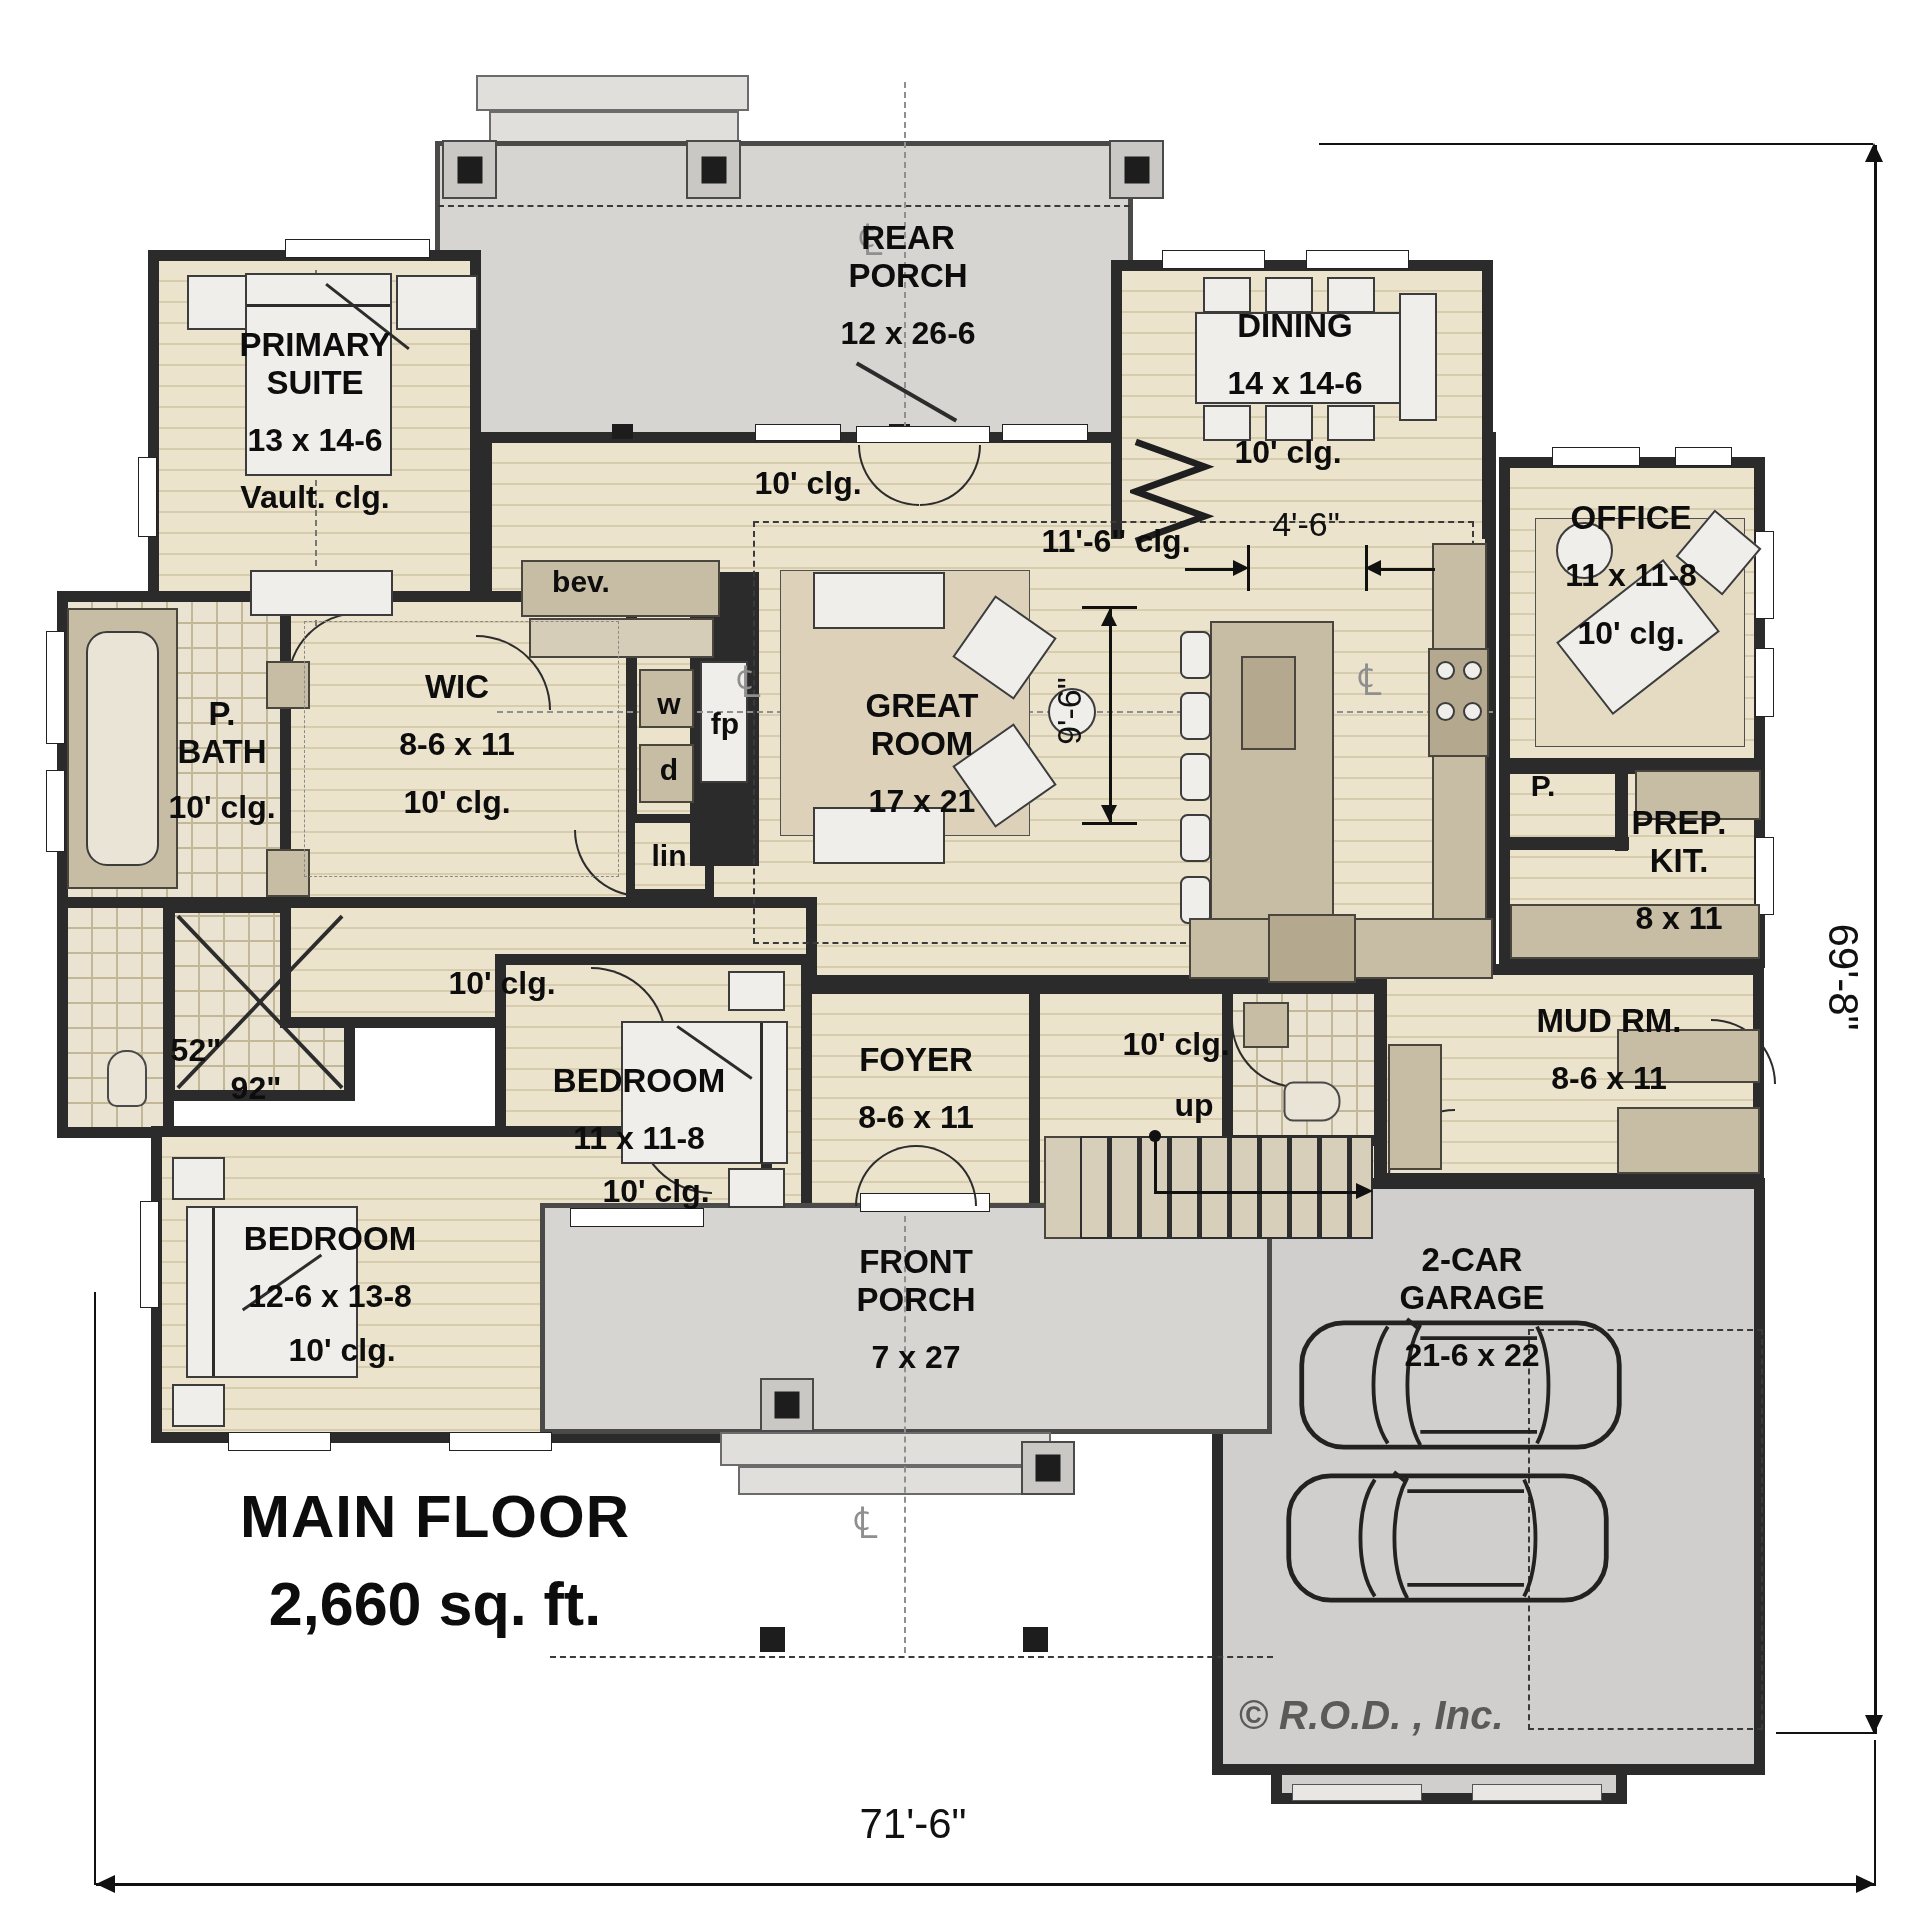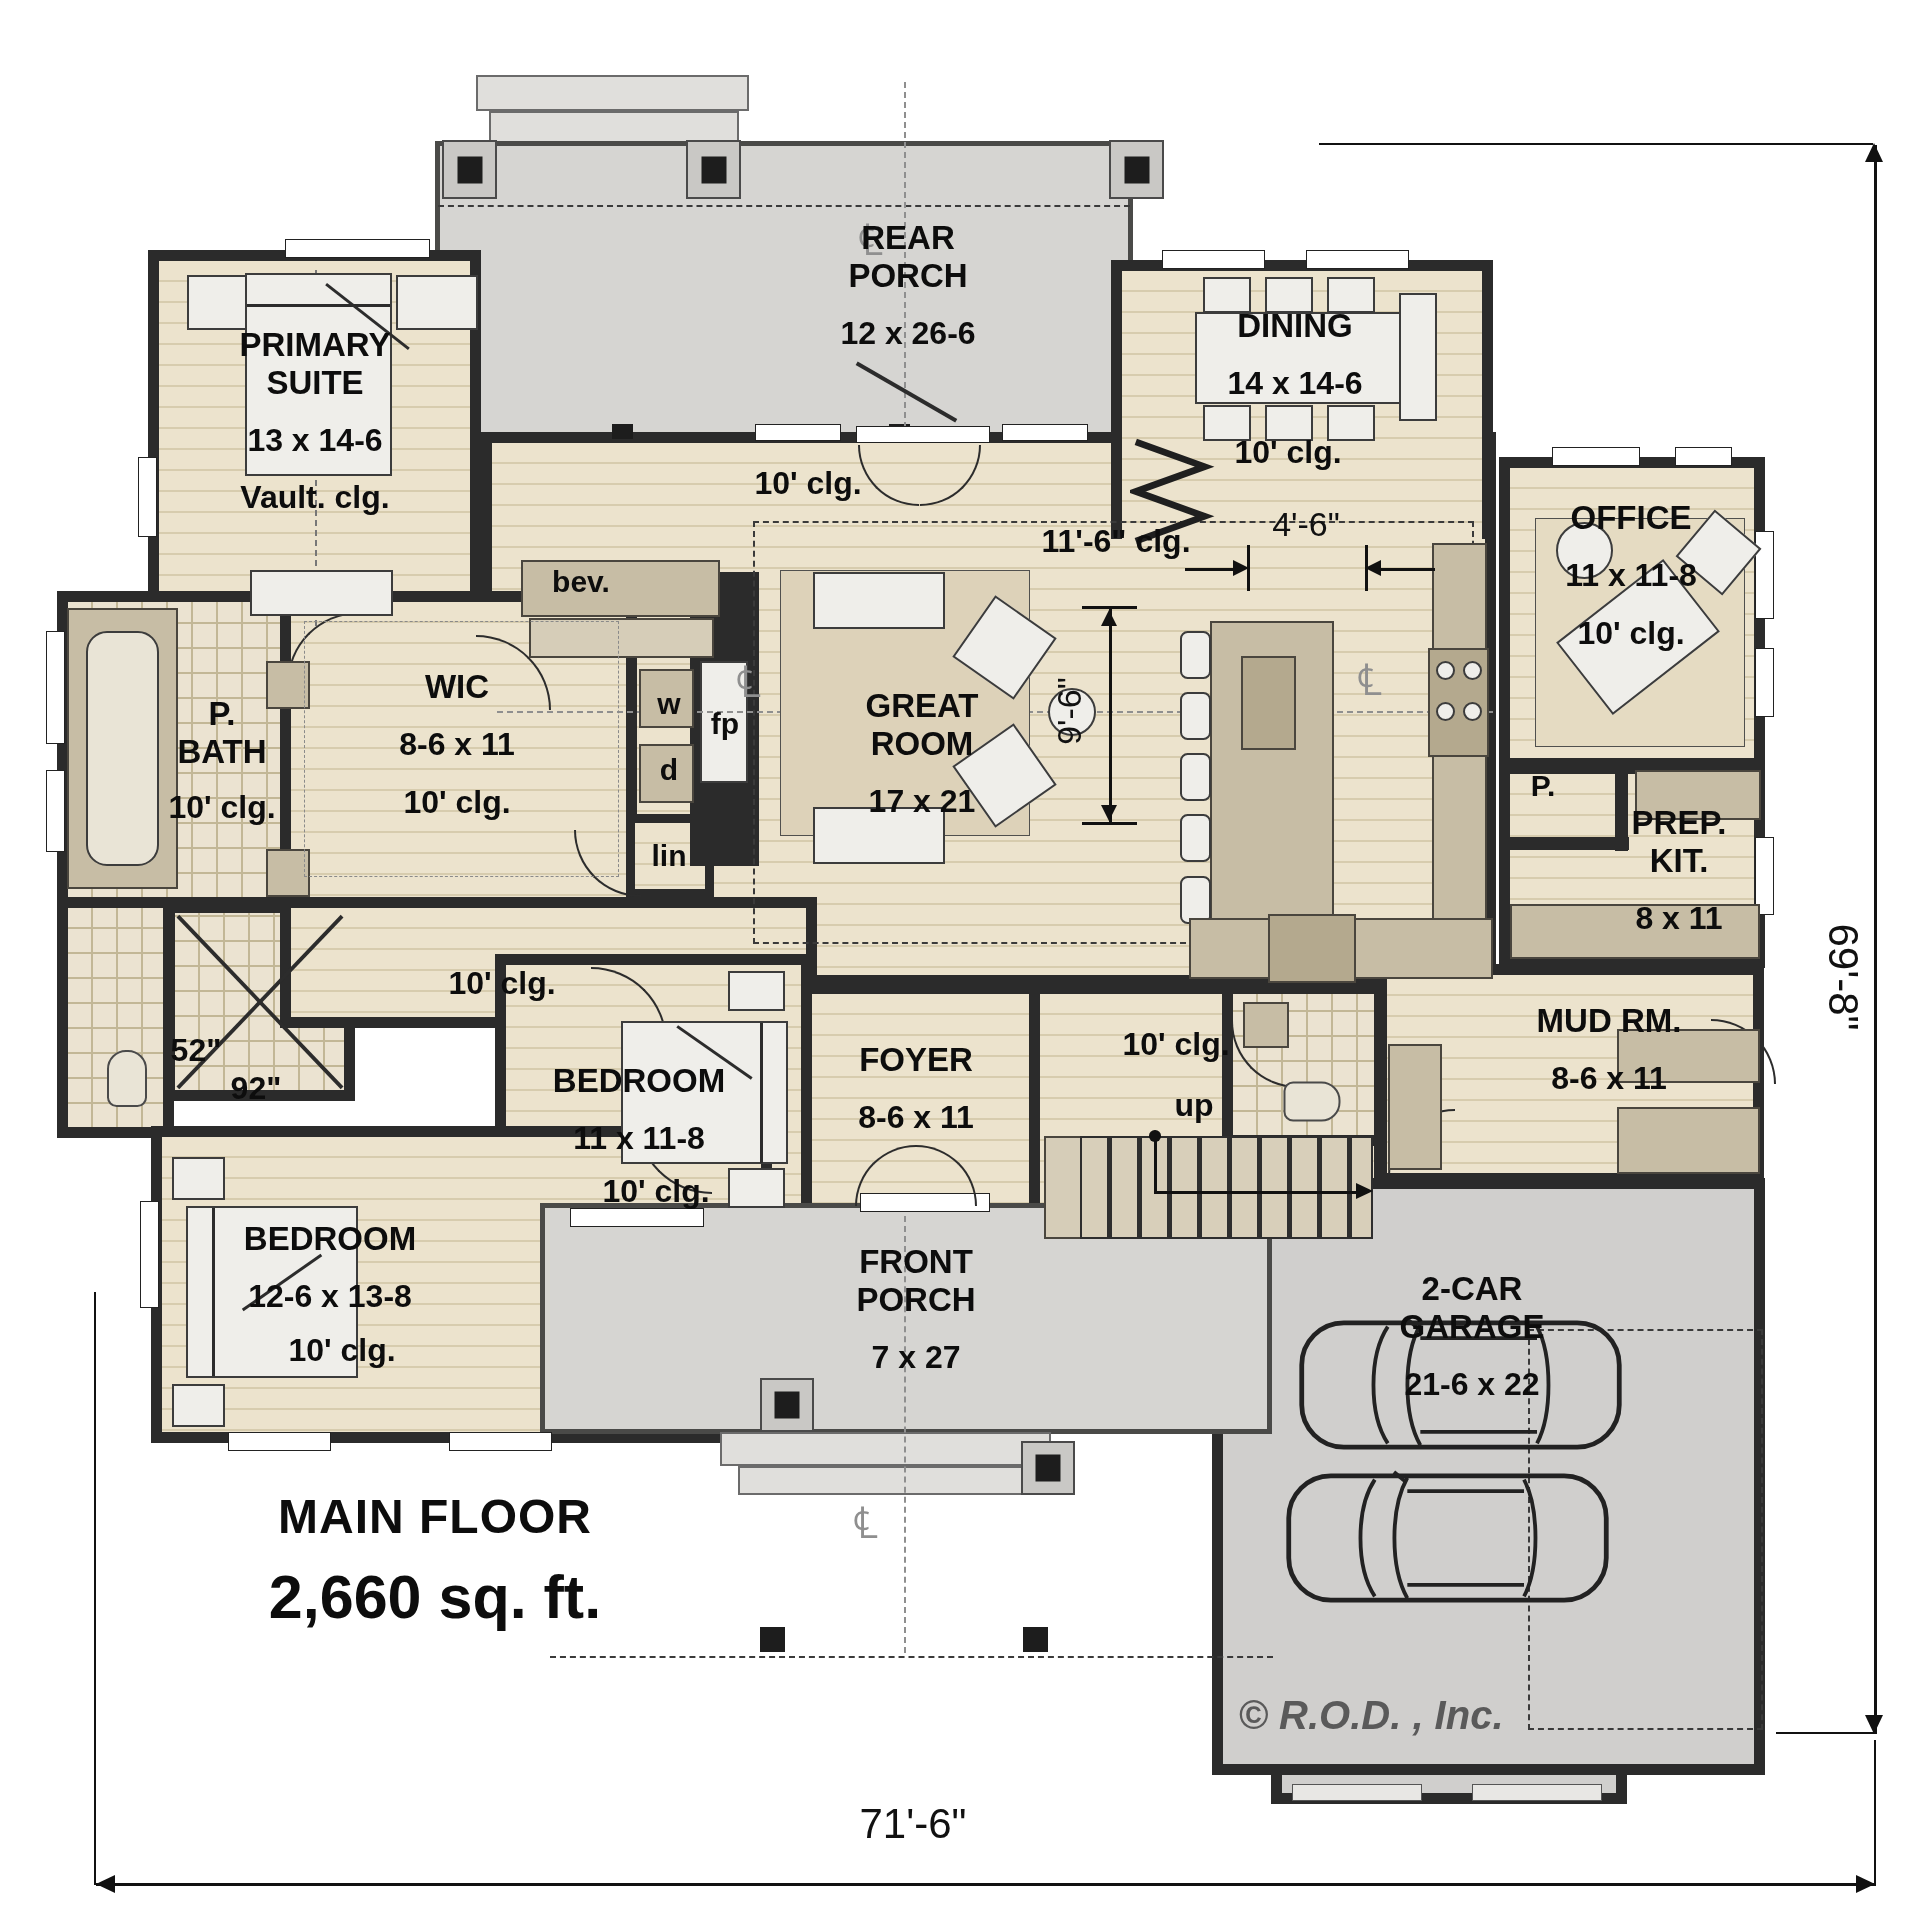--- a/index.html
+++ b/index.html
@@ -52,21 +52,21 @@
   .win{position:absolute;background:#ffffff;border:1.9px solid #222;box-sizing:border-box;}
   .gap{position:absolute;background:#e8e7e4;border:1.9px solid #555;box-sizing:border-box;}
   .toilet{position:absolute;width:40px;height:57px;box-sizing:border-box;border:2.9px solid #4a4a4a;
           background:#e9e4d6;border-radius:19px 19px 9.6px 9.6px;}
   .stool{position:absolute;width:31px;height:48px;background:#efeeea;border:2.9px solid #3c3c3c;
          box-sizing:border-box;border-radius:7.6px;}
   .burner{position:absolute;width:19px;height:19px;border:2.9px solid #3c3c3c;border-radius:50%;
           box-sizing:border-box;background:#efeeea;}
   .stairs{position:absolute;background:repeating-linear-gradient(90deg,#d8cfba 0 25px,#2e2e2e 25px 30px);
           border:2.9px solid #2e2e2e;box-sizing:border-box;}
-  .title1{font-size:48px;font-weight:bold;letter-spacing:1px;}
+  .title1{font-size:60px;font-weight:bold;letter-spacing:1px;}
   .title2{font-size:61px;font-weight:bold;}
   .copy{font-style:italic;color:#5a5a5a;font-size:40px;font-weight:bold;}
   svg{position:absolute;}
 </style>
 </head>
 <body>
 
 <div id="plan">
 
   <div class="stepf" style="left:476px;top:75px;width:273px;height:36px"></div>
@@ -373,21 +373,21 @@
     <div class="lsize">12-6 x 13-8</div>
   </div>
   <div class="lbl" style="left:342px;top:1350px">
     <div class="lclg">10' clg.</div>
   </div>
   <div class="lbl" style="left:916px;top:1311px">
     <div class="lname">FRONT
 PORCH</div>
     <div class="lsize">7 x 27</div>
   </div>
-  <div class="lbl" style="left:1472px;top:1338px">
+  <div class="lbl" style="left:1472px;top:1309px">
     <div class="lname">2-CAR
 GARAGE</div>
     <div class="lsize">21-6 x 22</div>
   </div>
 
   <div class="lbl" style="left:435px;top:1560px">
     <div class="title1">MAIN FLOOR</div>
     <div class="title2">2,660 sq. ft.</div>
   </div>
   <div class="lbl copy" style="left:1371px;top:1715px">© R.O.D. , Inc.</div>

